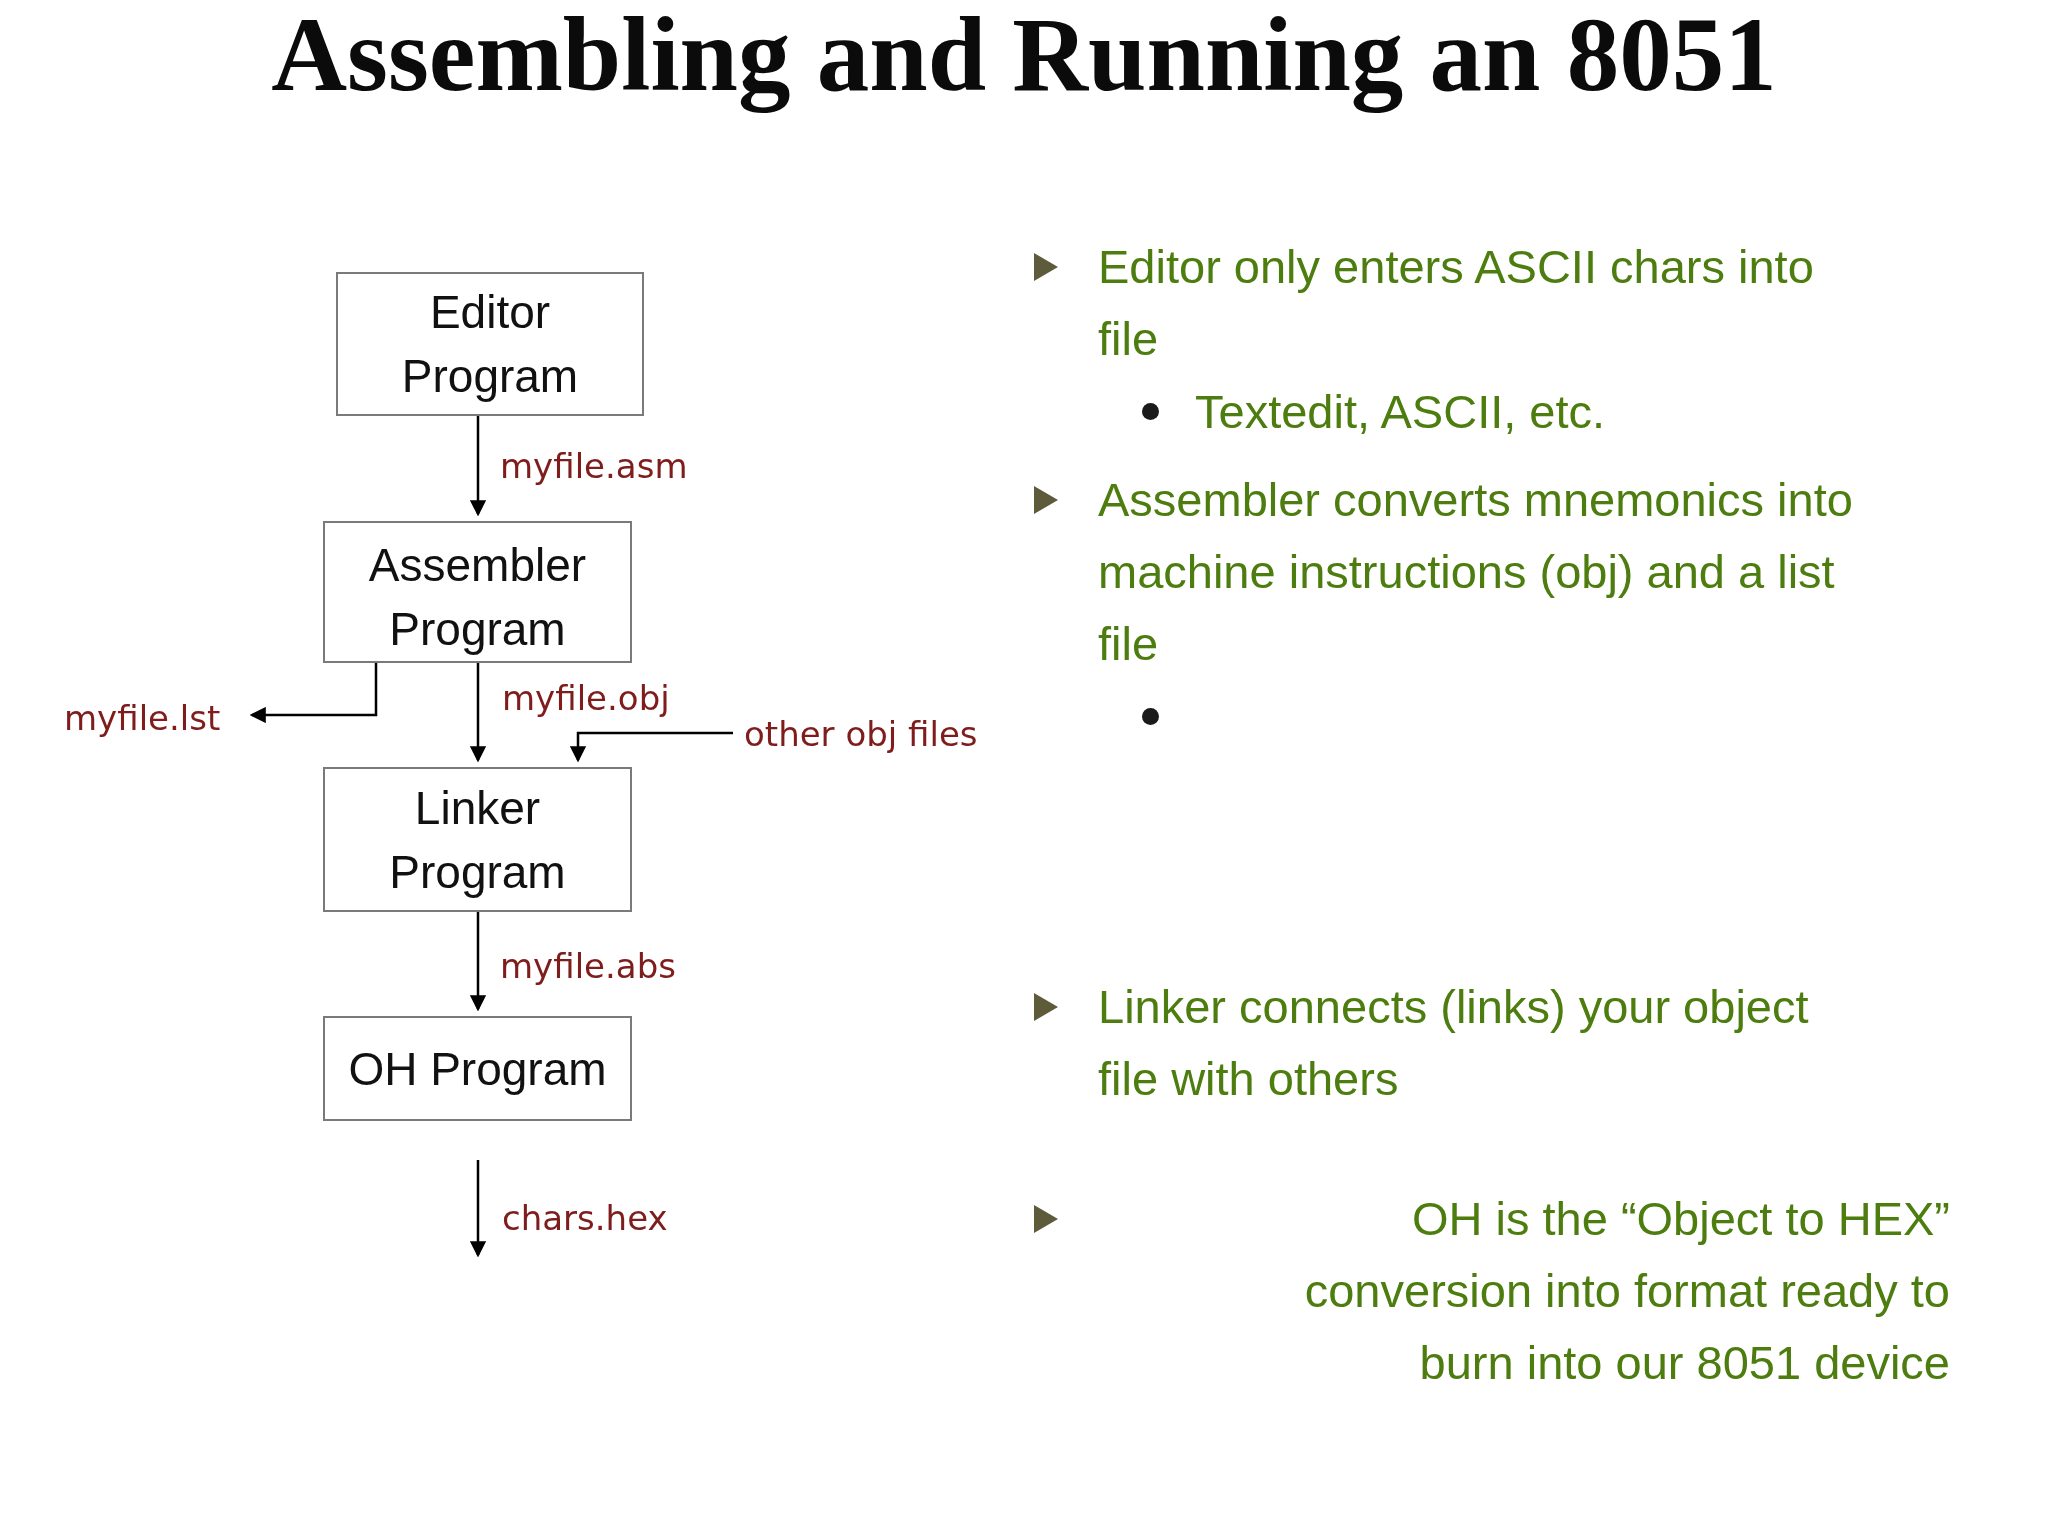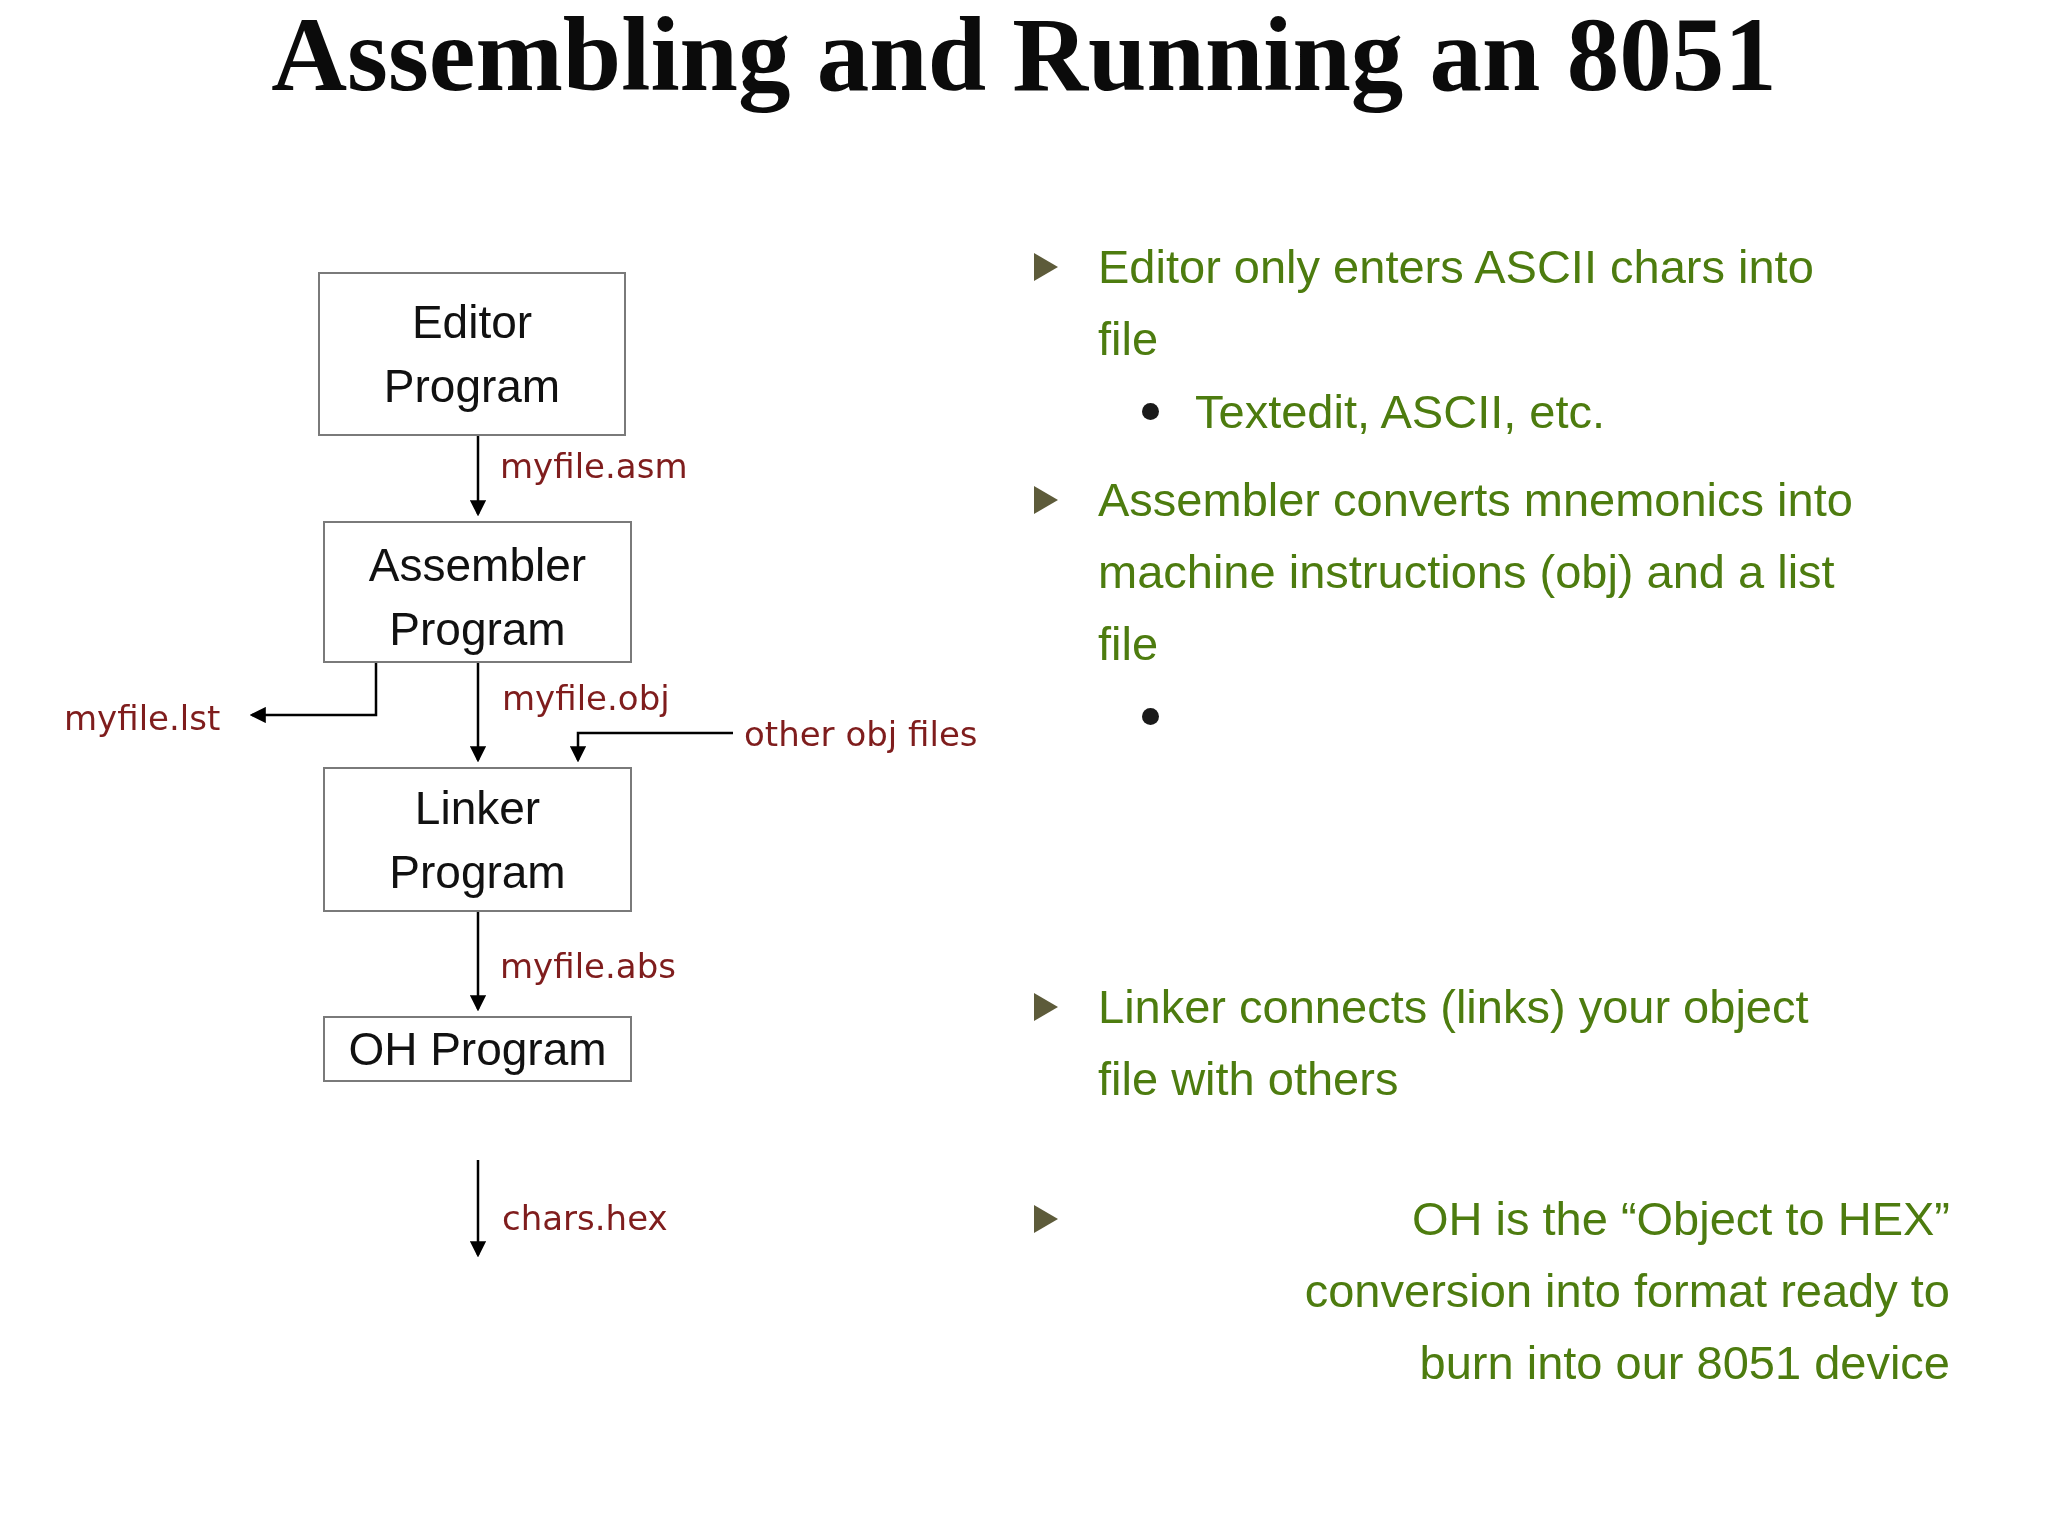--- a/index.html
+++ b/index.html
@@ -87,30 +87,30 @@
     <g stroke="#000000" stroke-width="2.5" fill="none">
       <path d="M478,416 L478,514" marker-end="url(#ah)"></path>
       <path d="M376,663 L376,715 L252,715" marker-end="url(#ah)"></path>
       <path d="M478,663 L478,760" marker-end="url(#ah)"></path>
       <path d="M733,733 L578,733 L578,760" marker-end="url(#ah)"></path>
       <path d="M478,912 L478,1009" marker-end="url(#ah)"></path>
       <path d="M478,1160 L478,1255" marker-end="url(#ah)"></path>
     </g>
   </svg>
 
-  <div class="fbox" style="left:318px;top:272px;width:308px;height:164px;">
+  <div class="fbox" style="left:336px;top:272px;width:308px;height:144px;">
     <div class="inner">Editor Program</div>
   </div>
   <div class="fbox" style="left:323px;top:521px;width:309px;height:142px;align-items:flex-end;">
     <div class="inner">Assembler Program</div>
   </div>
   <div class="fbox" style="left:323px;top:767px;width:309px;height:145px;">
     <div class="inner">Linker Program</div>
   </div>
-  <div class="fbox single" style="left:323px;top:1016px;width:309px;height:66px;">
+  <div class="fbox single" style="left:323px;top:1016px;width:309px;height:105px;">
     <div class="inner">OH Program</div>
   </div>
 
   <div class="flabel" style="left:500px;top:446px;">myfile.asm</div>
   <div class="flabel" style="left:64px;top:698px;">myfile.lst</div>
   <div class="flabel" style="left:502px;top:678px;">myfile.obj</div>
   <div class="flabel" style="left:744px;top:714px;">other obj files</div>
   <div class="flabel" style="left:500px;top:946px;">myfile.abs</div>
   <div class="flabel" style="left:502px;top:1198px;">chars.hex</div>
 

